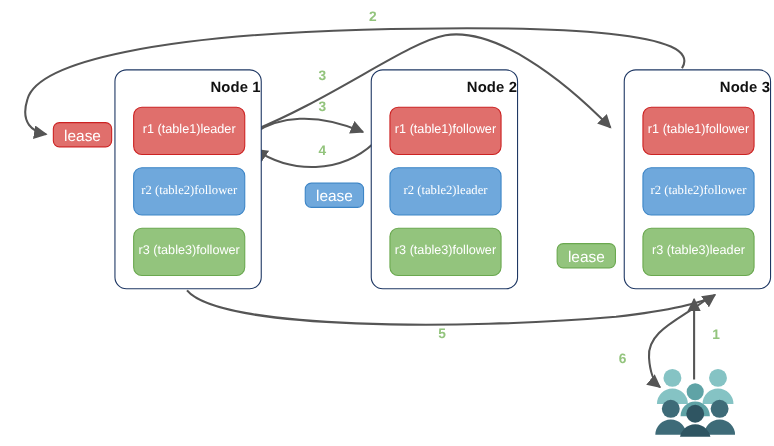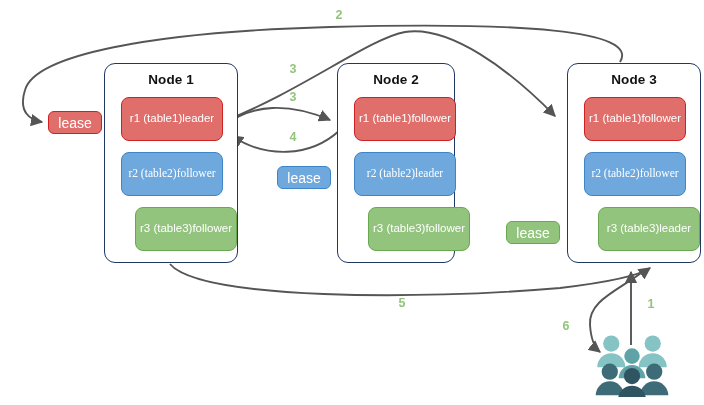--- a/index.html
+++ b/index.html
@@ -30,42 +30,42 @@
     box-sizing: border-box;
     border: 1.6px solid #1f3864;
     border-radius: 11px;
     background: #ffffff;
   }
   .node-title {
     position: absolute;
     left: 0;
     right: 0;
     top: 8px;
-    text-align: center;
+    text-align: right;
     font-size: 13.5px;
     font-weight: bold;
     color: #111111;
     letter-spacing: 0.1px;
   }
   .replica {
     position: absolute;
     box-sizing: border-box;
     border-radius: 8px;
     display: flex;
     flex-direction: row;
     align-items: center;
     justify-content: center;
     font-size: 11.5px;
     line-height: 13.5px;
     color: #ffffff;
     text-align: center;
   }
   .replica.red   { background: #e06f6c; border: 1.5px solid #cc2222; }
   .replica.blue  { background: #6fa8dc; border: 1.5px solid #3d85c6; font-family: Liberation Serif, serif; }
-  .replica.green { background: #93c47d; border: 1.5px solid #6aa84f; margin-left: 14px; }
+  .replica.green { background: #93c47d; border: 1.5px solid #6aa84f; }
 
   .lease {
     position: absolute;
     box-sizing: border-box;
     border-radius: 6px;
     display: flex;
     align-items: center;
     justify-content: center;
     font-size: 14px;
     color: #ffffff;
@@ -122,21 +122,21 @@
     <div class="replica blue" style="left:16px; top:88px; width:102px; height:44px;">
       <span>r2 (table2)</span>
       <span>follower</span>
     </div>
     <div class="replica green" style="left:16px; top:143px; width:102px; height:44px;">
       <span>r3 (table3)</span>
       <span>follower</span>
     </div>
   </div>
 
-  <div class="node-box" style="left:337px; top:63px; width:118px; height:200px;">
+  <div class="node-box" style="left:337px; top:63px; width:134px; height:200px;">
     <div class="node-title">Node 2</div>
     <div class="replica red" style="left:16px; top:33px; width:102px; height:44px;">
       <span>r1 (table1)</span>
       <span>follower</span>
     </div>
     <div class="replica blue" style="left:16px; top:88px; width:102px; height:44px;">
       <span>r2 (table2)</span>
       <span>leader</span>
     </div>
     <div class="replica green" style="left:16px; top:143px; width:102px; height:44px;">

